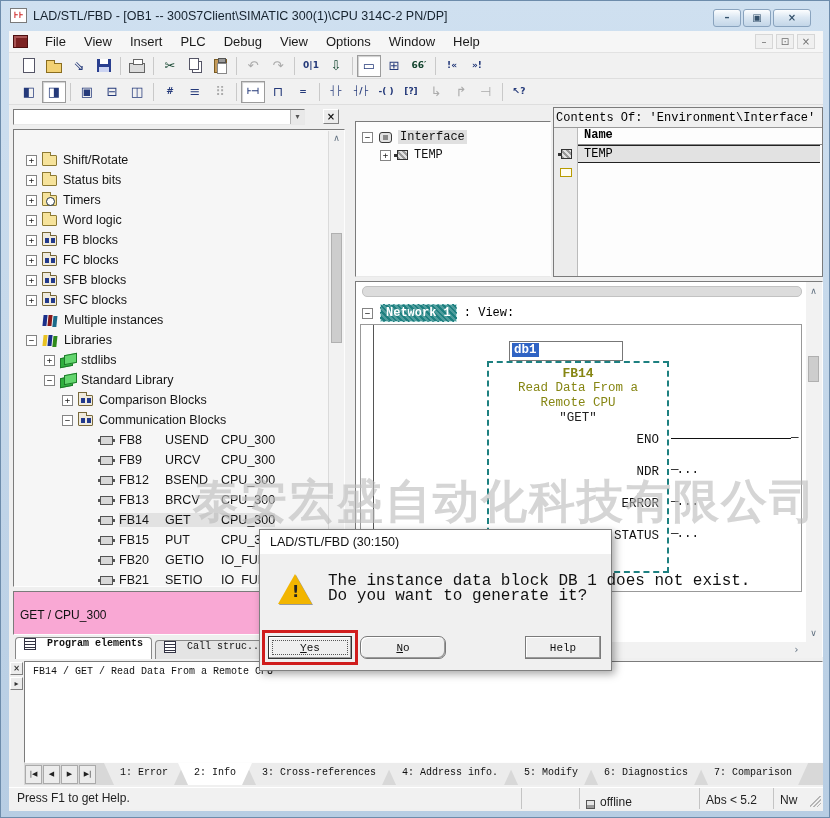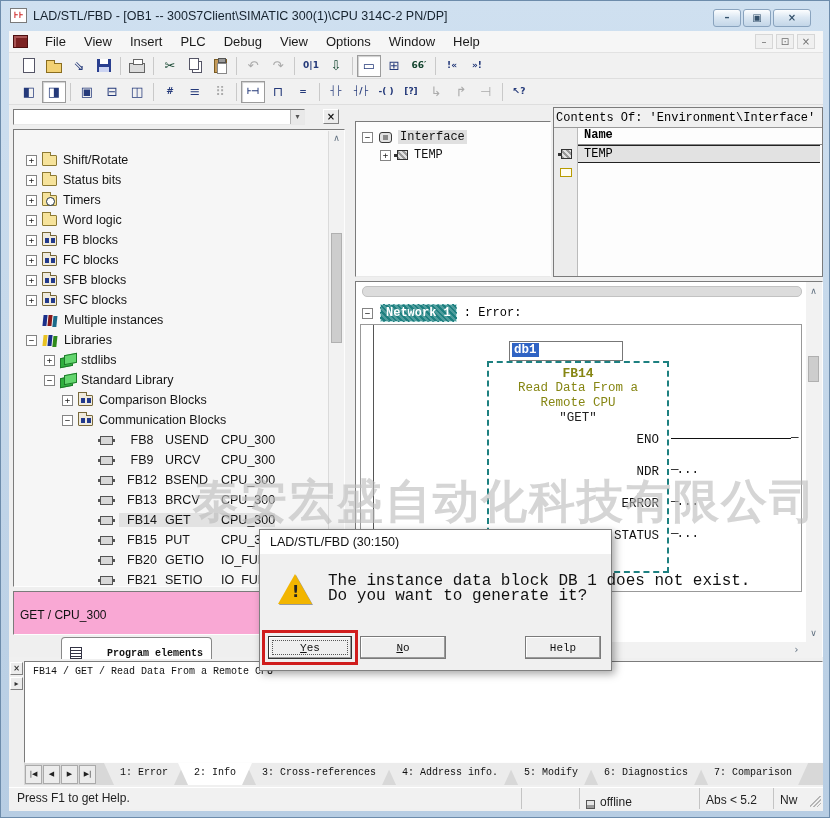--- a/index.html
+++ b/index.html
@@ -79,21 +79,21 @@
   .tree-rows { padding-top:20px; }
   .trow { height:20px; display:flex; align-items:center; font-size:12.5px; color:#141414; white-space:nowrap; }
   .trow.lvl1 { padding-left:12px; } .trow.lvl2 { padding-left:30px; }
   .trow.lvl3 { padding-left:48px; } .trow.lvl4 { padding-left:70px; }
   .exp { width:11px; height:11px; margin-right:5px; flex:none; border:1px solid #848484; background:#fff;
     font:9px/9px "DejaVu Sans Mono",monospace; text-align:center; color:#222; }
   .exp:empty { visibility:hidden; }
   .ticon { margin-right:6px; flex:none; position:relative; display:block; }
   .tlabel { white-space:pre; } .tlabel:empty { display:none; }
   .tcol { white-space:pre; } .tcol:empty { display:none; }
-  .tcol.c0 { width:46px;text-align:center; } .tcol.c1 { width:56px; }
+  .tcol.c0 { width:46px; } .tcol.c1 { width:56px; }
   .trow.sel .tcol { background:#e2e2e2; }
   
   .ic-folder,.ic-folder-clock { width:15px; height:11px; background:#f6e39b; border:1px solid #8c7a34; border-radius:1px; }
   .ic-folder::before,.ic-folder-clock::before { content:""; position:absolute; left:-1px; top:-4px; width:7px;
     height:3px; background:#f6e39b; border:1px solid #8c7a34; border-bottom:none; }
   .ic-folder-clock::after { content:""; position:absolute; right:1px; top:1px; width:7px; height:7px;
     border-radius:50%; background:#fff; border:1px solid #234; }
   .ic-blockfolder { width:15px; height:11px; background:#efeadc; border:1px solid #77683a; border-radius:1px; }
   .ic-blockfolder::before { content:""; position:absolute; left:-1px; top:-4px; width:7px; height:3px;
     background:#efeadc; border:1px solid #77683a; border-bottom:none; }
@@ -127,23 +127,23 @@
     font:9px/15px "DejaVu Sans",sans-serif; }
   .sb-thumb { position:absolute; left:2px; width:11px; background:#cdcdcd; border:1px solid #b0b0b0; }
   .tree-sb { left:314px; top:1px; width:16px; height:456px; }
   .getbox { position:absolute; left:4px; top:486px; width:332px; height:44px; background:#f9a8d4;
     border:1px solid; border-color:#7b7b7b #fdfdfd #fdfdfd #7b7b7b; font-size:12px; color:#111;
     padding:16px 6px; }
   .corner-btn { position:absolute; right:3px; top:3px; width:17px; height:17px; background:#ececec;
     border:1px solid; border-color:#fff #808080 #808080 #fff; text-align:center;
     font:bold 9px/15px "DejaVu Sans",sans-serif; color:#222; }
   .side-tabs { position:absolute; left:6px; top:532px; display:flex; align-items:flex-end; gap:3px; height:22px; }
-  .stab { display:flex; align-items:flex-end; gap:19px; height:19px; padding:0 8px; background:#e4e4e4;
+  .stab { display:flex; align-items:flex-start; gap:5px; height:19px; padding:0 8px; background:#e4e4e4;
     border:1px solid #888; border-bottom:none; border-radius:4px 4px 0 0; font-size:10px;
-    font-family:"Liberation Mono",monospace; color:#111;margin-left:46px; }
+    font-family:"Liberation Mono",monospace; color:#111; }
   .stab.active { background:#fff; height:22px; font-weight:bold; }
 
   
   .iface { position:absolute; left:346px; top:2px; width:468px; height:170px; }
   .ifl { position:absolute; left:0; top:14px; width:196px; height:156px; background:#fdfdfd;
     border:1px solid; border-color:#7b7b7b #fdfdfd #e9e9e9 #7b7b7b; }
   .ifrow { display:flex; align-items:center; height:18px; font-family:"Liberation Mono",monospace;
     font-size:12px; color:#111; }
   .ifrow.r1 { padding-left:6px; margin-top:6px; } .ifrow.r2 { padding-left:24px; }
   .ifrow .hl { background:#e0e0e0; padding:0 2px; }
@@ -206,21 +206,21 @@
     filter:drop-shadow(1px 1px 0 #9a9a9a); }
   .warn-mark { position:absolute; left:32px; top:52px; font:bold 16px/20px "DejaVu Sans",sans-serif; color:#222; }
   .dlg-msg { position:absolute; left:68px; top:44px; font-family:"Liberation Mono",monospace;
     font-size:16px; line-height:15px; color:#111; white-space:nowrap; }
   .dlg-btn { position:absolute; top:106px; height:23px; background:#efefef; border:1px solid #7a7a7a;
     box-shadow:inset -1px -1px 0 #9a9a9a,inset 1px 1px 0 #fff; display:flex; align-items:center;
     justify-content:center; font-family:"Liberation Mono",monospace; font-size:11px; color:#111; }
   .dlg-btn span { display:block; }
   .dlg-btn.ul span::first-letter { text-decoration:underline; }
   .dlg-btn.b-yes { left:8px; width:84px; }
-  .dlg-btn.b-no { left:100px; width:86px; }
+  .dlg-btn.b-no { left:100px; width:86px;border-radius:7px; }
   .dlg-btn.b-help { left:265px; width:76px; }
   .dlg-btn.default { border:1px solid #333; }
   .dlg-btn.default::after { content:""; position:absolute; inset:3px; border:1px dotted #555; }
   .dlg-btn.annotated { outline:3px solid #d01d1d; outline-offset:3px; }
 
   
   .outpane { position:absolute; left:8px; top:660px; width:814px; height:124px; background:#efefef; }
   .out-strip { position:absolute; left:0; top:0; width:15px; height:104px; }
   .out-btn { position:absolute; left:1px; width:13px; height:13px; background:#ececec;
     border:1px solid; border-color:#fff #808080 #808080 #fff; text-align:center;
@@ -643,21 +643,21 @@
         <span class="ticon ic-var-temp c-ic1"></span>
         <span class="ticon ic-var-new c-ic2"></span>
       </div>
     </div>
 
     <div class="netpane">
       <div class="gray-strip"></div>
       <div class="netrow">
         <span class="net-exp">−</span>
         <span class="net-label">Network 1</span>
-        <span>: Error:</span>
+        <span>: View:</span>
       </div>
       <div class="canvas">
         <div class="rail"></div>
         <div class="db-box"><span class="seltxt">db1</span></div>
         <div class="fb-block">
           <div class="fb-name">FB14</div>
           <div class="fb-desc">Read Data From a</div>
           <div class="fb-desc">Remote CPU</div>
           <div class="fb-quote">"GET"</div>
           <div class="fb-outs">

